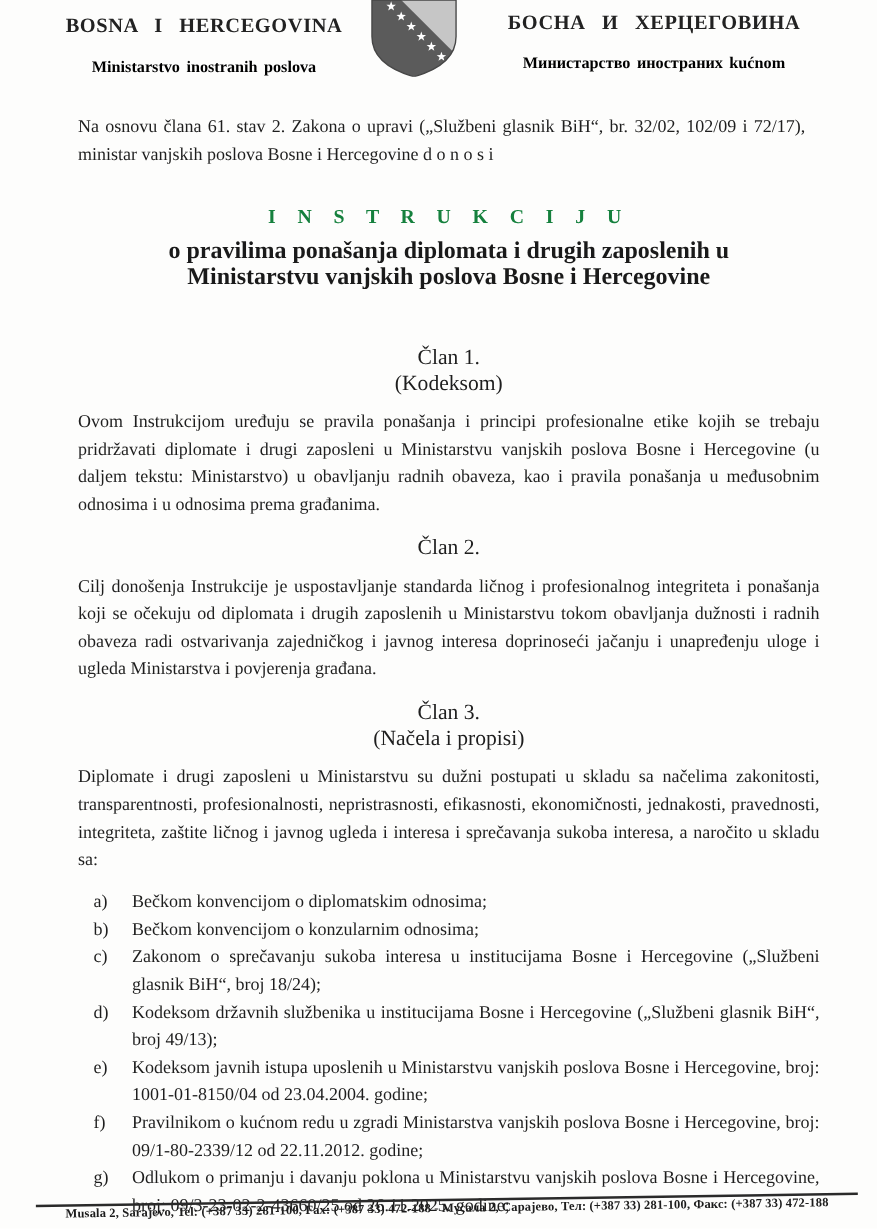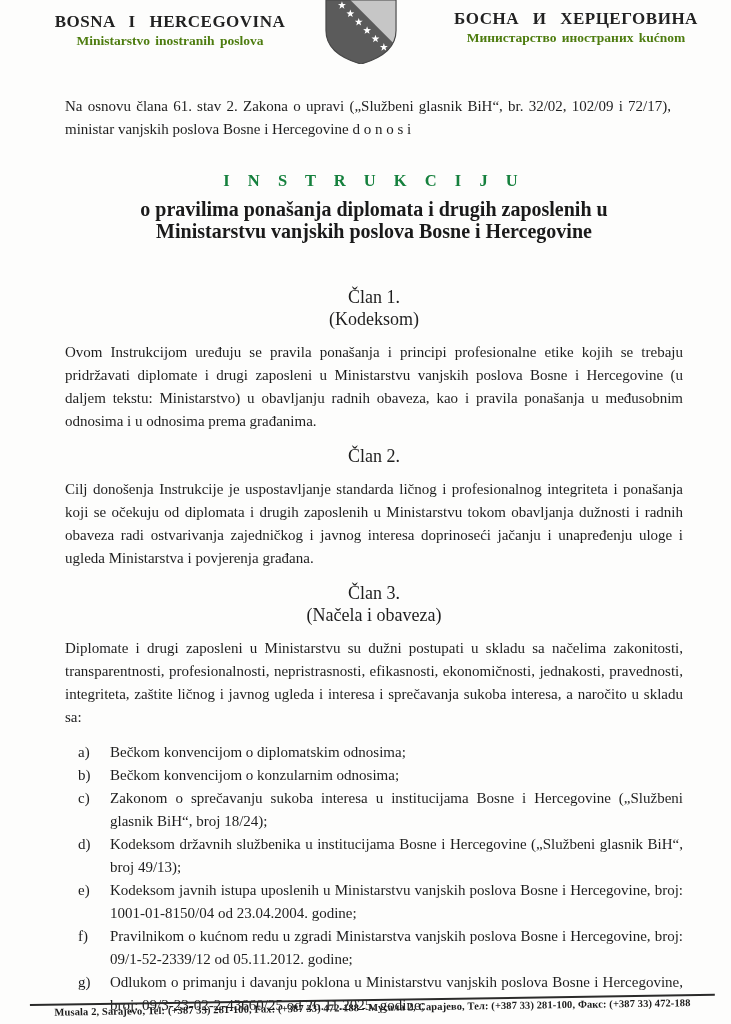--- a/index.html
+++ b/index.html
@@ -17,34 +17,34 @@
     background: #fdfdfc;
     overflow: hidden;
   }
 
   
   .letterhead {
     position: absolute;
     top: 0; left: 0; right: 0;
     height: 72px;
     display: flex;
-    justify-content: space-between;
+    justify-content: flex-start;
     align-items: flex-start;
   }
   .lh-block { text-align: center; padding-top: 12px; }
   .lh-left  { width: 300px; padding-left: 40px; }
   .lh-right { width: 310px; padding-right: 0; padding-top: 9px; }
   .lh-title {
     font-size: 17px; font-weight: bold;
     letter-spacing: 0.5px; word-spacing: 9px;
     color: #222;
   }
   .lh-sub {
     font-size: 13.5px; font-weight: bold;
-    margin-top: 1px; color: #4d7c0f;
+    margin-top: 16px; color: #000000;
     word-spacing: 2px;
   }
   .lh-coa { width: 90px; display: flex; justify-content: center; padding-top: 0; }
 
   
   .content {
     position: absolute;
     top: 95px; left: 65px; right: 48px;
     font-size: 15px; line-height: 23px;
   }
@@ -152,21 +152,21 @@
       <p class="a-body">Ovom Instrukcijom uređuju se pravila ponašanja i principi profesionalne etike kojih se trebaju pridržavati diplomate i drugi zaposleni u Ministarstvu vanjskih poslova Bosne i Hercegovine (u daljem tekstu: Ministarstvo) u obavljanju radnih obaveza, kao i pravila ponašanja u međusobnim odnosima i u odnosima prema građanima.</p>
     </section>
 
     <section class="article">
       <div class="a-head">Član 2.</div>
       <p class="a-body">Cilj donošenja Instrukcije je uspostavljanje standarda ličnog i profesionalnog integriteta i ponašanja koji se očekuju od diplomata i drugih zaposlenih u Ministarstvu tokom obavljanja dužnosti i radnih obaveza radi ostvarivanja zajedničkog i javnog interesa doprinoseći jačanju i unapređenju uloge i ugleda Ministarstva i povjerenja građana.</p>
     </section>
 
     <section class="article">
       <div class="a-head">Član 3.</div>
-      <div class="a-sub">(Načela i obaveza)</div>
+      <div class="a-sub">(Načela i propisi)</div>
       <p class="a-body">Diplomate i drugi zaposleni u Ministarstvu su dužni postupati u skladu sa načelima zakonitosti, transparentnosti, profesionalnosti, nepristrasnosti, efikasnosti, ekonomičnosti, jednakosti, pravednosti, integriteta, zaštite ličnog i javnog ugleda i interesa i sprečavanja sukoba interesa, a naročito u skladu sa:</p>
 
       <ul class="legal-list">
         <li>
           <span class="marker">a)</span>
           <span class="li-text">Bečkom konvencijom o diplomatskim odnosima;</span>
         </li>
         <li>
           <span class="marker">b)</span>
           <span class="li-text">Bečkom konvencijom o konzularnim odnosima;</span>
@@ -178,21 +178,21 @@
         <li>
           <span class="marker">d)</span>
           <span class="li-text">Kodeksom državnih službenika u institucijama Bosne i Hercegovine („Službeni glasnik BiH“, broj 49/13);</span>
         </li>
         <li>
           <span class="marker">e)</span>
           <span class="li-text">Kodeksom javnih istupa uposlenih u Ministarstvu vanjskih poslova Bosne i Hercegovine, broj: 1001-01-8150/04 od 23.04.2004. godine;</span>
         </li>
         <li>
           <span class="marker">f)</span>
-          <span class="li-text">Pravilnikom o kućnom redu u zgradi Ministarstva vanjskih poslova Bosne i Hercegovine, broj: 09/1-52-2339/12 od 05.11.2012. godine;</span>
+          <span class="li-text">Pravilnikom o kućnom redu u zgradi Ministarstva vanjskih poslova Bosne i Hercegovine, broj: 09/1-80-2339/12 od 22.11.2012. godine;</span>
         </li>
         <li>
           <span class="marker">g)</span>
           <span class="li-text">Odlukom o primanju i davanju poklona u Ministarstvu vanjskih poslova Bosne i Hercegovine, broj: 09/3-23-02-2-43660/25 od 26.11.2025. godine;</span>
         </li>
       </ul>
     </section>
 
   </main>
 

